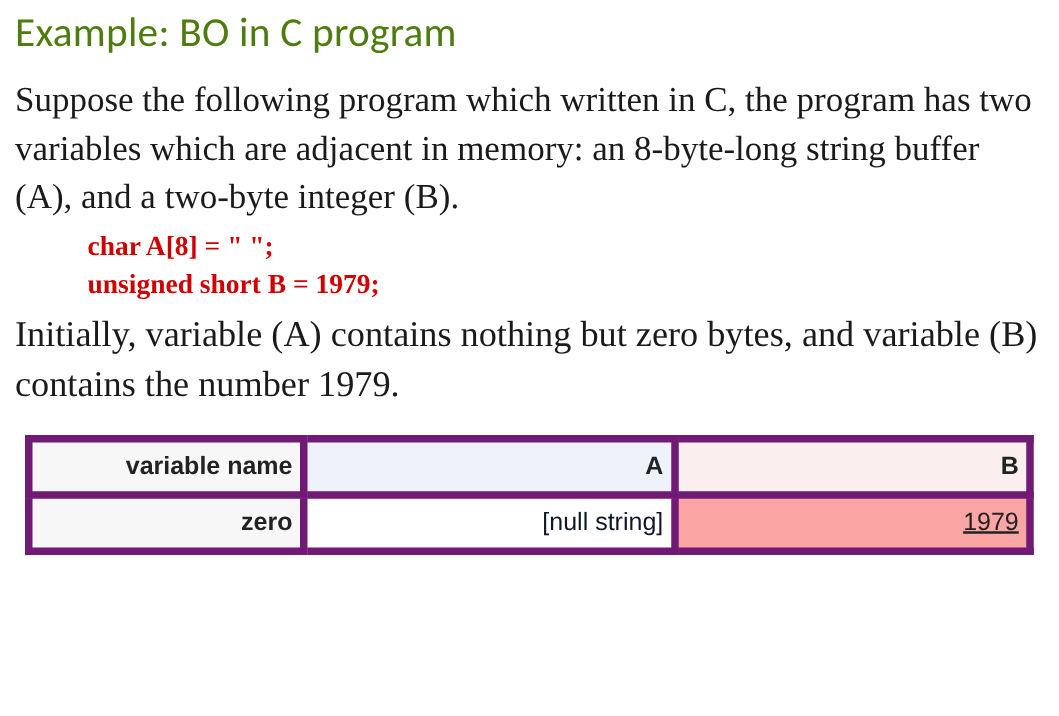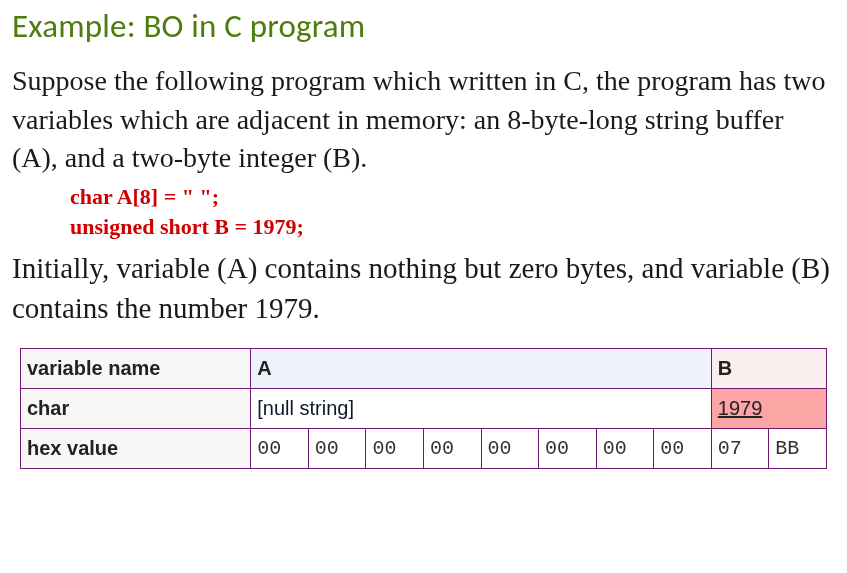--- a/index.html
+++ b/index.html
@@ -48,23 +48,23 @@
     .table-wrap {
       padding: 8px;
       margin-top: 6px;
     }
     table.memtable {
       border-collapse: collapse;
       width: 100%;
       font-family: Arial, Helvetica, sans-serif;
     }
     table.memtable th, table.memtable td {
-      border: 1px solid #701a75;
+      border: 6px solid #701a75;
       padding: 8px 6px;
-      text-align: left;
+      text-align: right;
       font-size: 20px;
       vertical-align: middle;
     }
     table.memtable th.rowhead {
       background: #f7f7f7;
       font-weight: bold;
       font-size: 20px;
       width: 220px;
       color: #222;
     }
@@ -115,32 +115,19 @@
 
 <div class="table-wrap">
 <table class="memtable">
   <tbody>
         <tr>
     <th class="rowhead">variable name</th>
     <td class="col-a-head" colspan="8">A</td>
     <td class="col-b-head" colspan="2">B</td>
   </tr>
   <tr>
-    <th class="rowhead">char</th>
+    <th class="rowhead">zero</th>
     <td class="val-a" colspan="8">[null string]</td>
     <td class="val-b" colspan="2">1979</td>
-  </tr>
-  <tr>
-    <th class="rowhead">hex value</th>
-    <td class="hex-a">00</td>
-    <td class="hex-a">00</td>
-    <td class="hex-a">00</td>
-    <td class="hex-a">00</td>
-    <td class="hex-a">00</td>
-    <td class="hex-a">00</td>
-    <td class="hex-a">00</td>
-    <td class="hex-a">00</td>
-    <td class="hex-b">07</td>
-    <td class="hex-b">BB</td>
   </tr>
 </tbody>
     </table>
 </div>
 
 </body></html>

